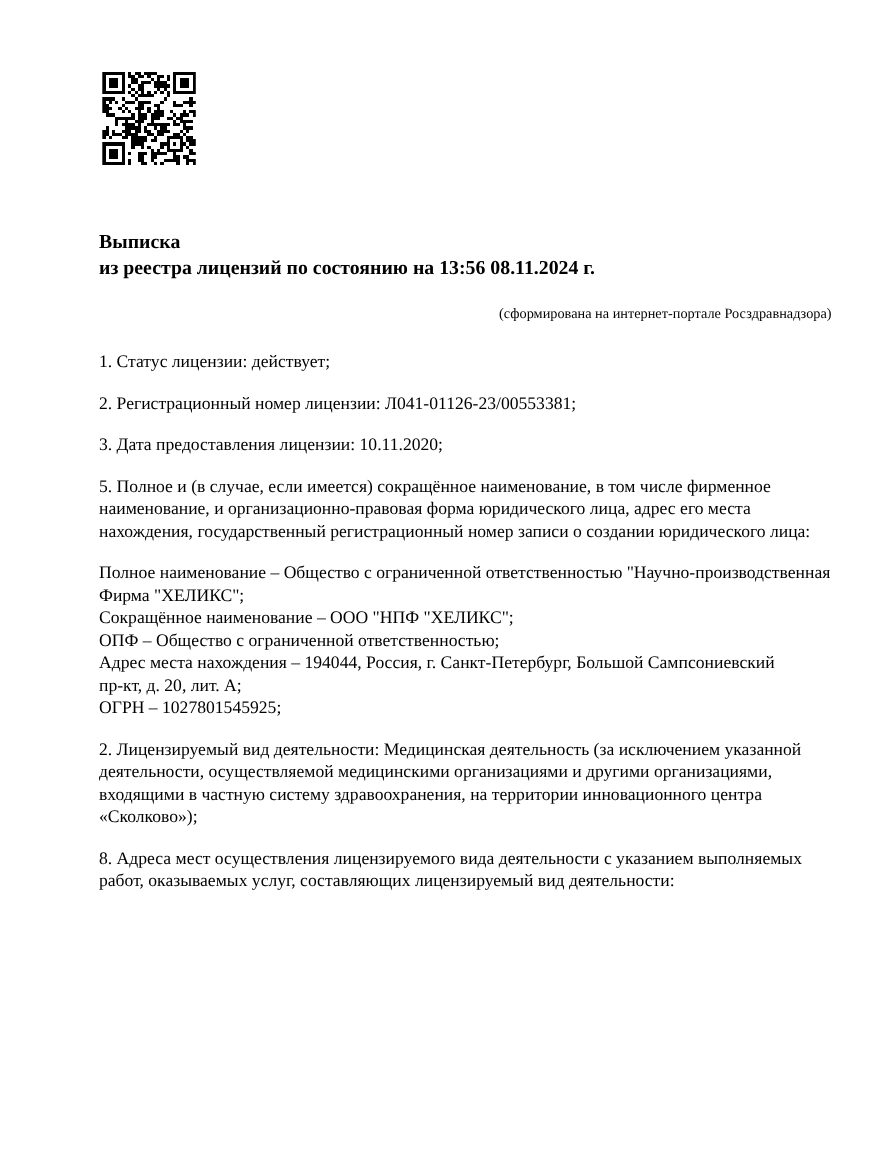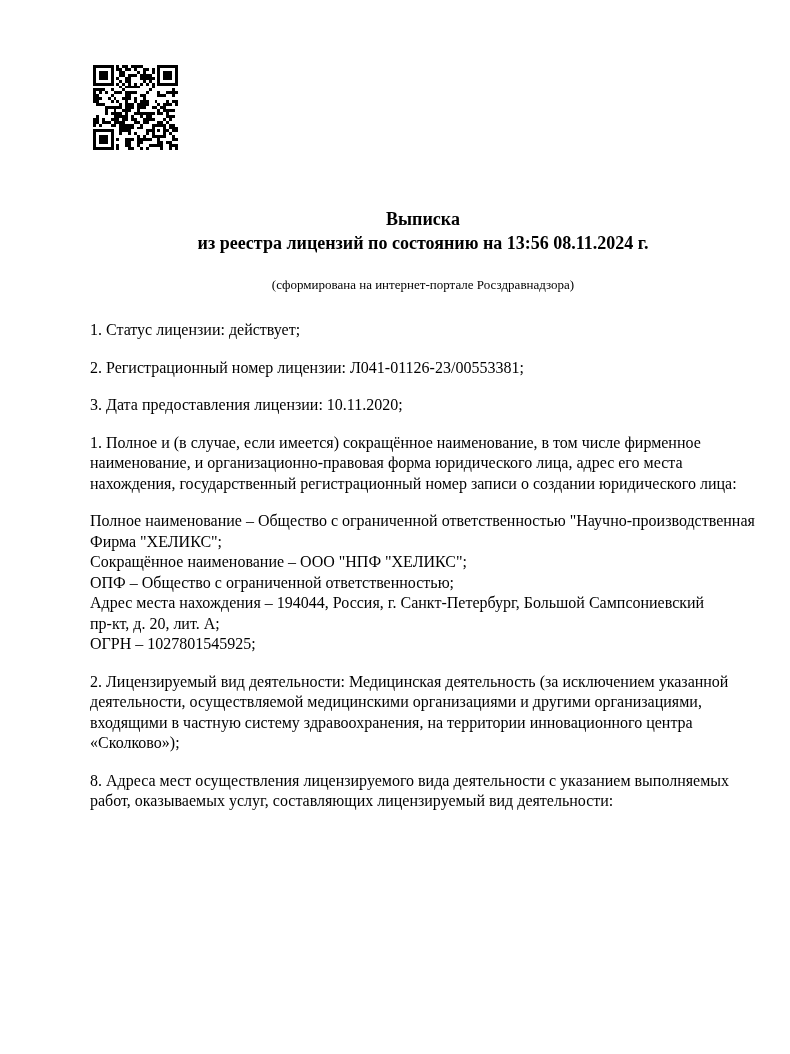--- a/index.html
+++ b/index.html
@@ -21,27 +21,27 @@
     height: 85px;
   }
   .qr svg { display: block; width: 100%; height: 100%; fill: #000000; }
   .content {
     position: absolute;
     left: 90px;
     top: 208px;
     width: 666px;
   }
   .title {
-    text-align: center;
+    text-align: left;
     font-weight: 700;
     font-size: 18px;
     line-height: 23.5px;
   }
   .subtitle {
-    text-align: center;
+    text-align: right;
     font-size: 13px;
     line-height: 15px;
     margin-top: 22px;
   }
   .doc-body {
     margin-top: 28px;
     font-size: 16px;
     line-height: 20.5px;
   }
   .doc-body p {
@@ -475,21 +475,21 @@
   <div class="content">
     <div class="title">
       <div>Выписка</div>
       <div>из реестра лицензий по состоянию на 13:56 08.11.2024 г.</div>
     </div>
     <div class="subtitle">(сформирована на интернет-портале Росздравнадзора)</div>
     <div class="doc-body" id="doc-body">
         <p>1. Статус лицензии: действует;</p>
         <p>2. Регистрационный номер лицензии: Л041-01126-23/00553381;</p>
         <p>3. Дата предоставления лицензии: 10.11.2020;</p>
-        <p>1. Полное и (в случае, если имеется) сокращённое наименование, в том числе фирменное
+        <p>5. Полное и (в случае, если имеется) сокращённое наименование, в том числе фирменное
 наименование, и организационно-правовая форма юридического лица, адрес его места
 нахождения, государственный регистрационный номер записи о создании юридического лица:</p>
         <p>Полное наименование – Общество с ограниченной ответственностью "Научно-производственная
 Фирма "ХЕЛИКС";
 Сокращённое наименование – ООО "НПФ "ХЕЛИКС";
 ОПФ – Общество с ограниченной ответственностью;
 Адрес места нахождения – 194044, Россия, г. Санкт-Петербург, Большой Сампсониевский
 пр-кт, д. 20, лит. А;
 ОГРН – 1027801545925;</p>
         <p>2. Лицензируемый вид деятельности: Медицинская деятельность (за исключением указанной

